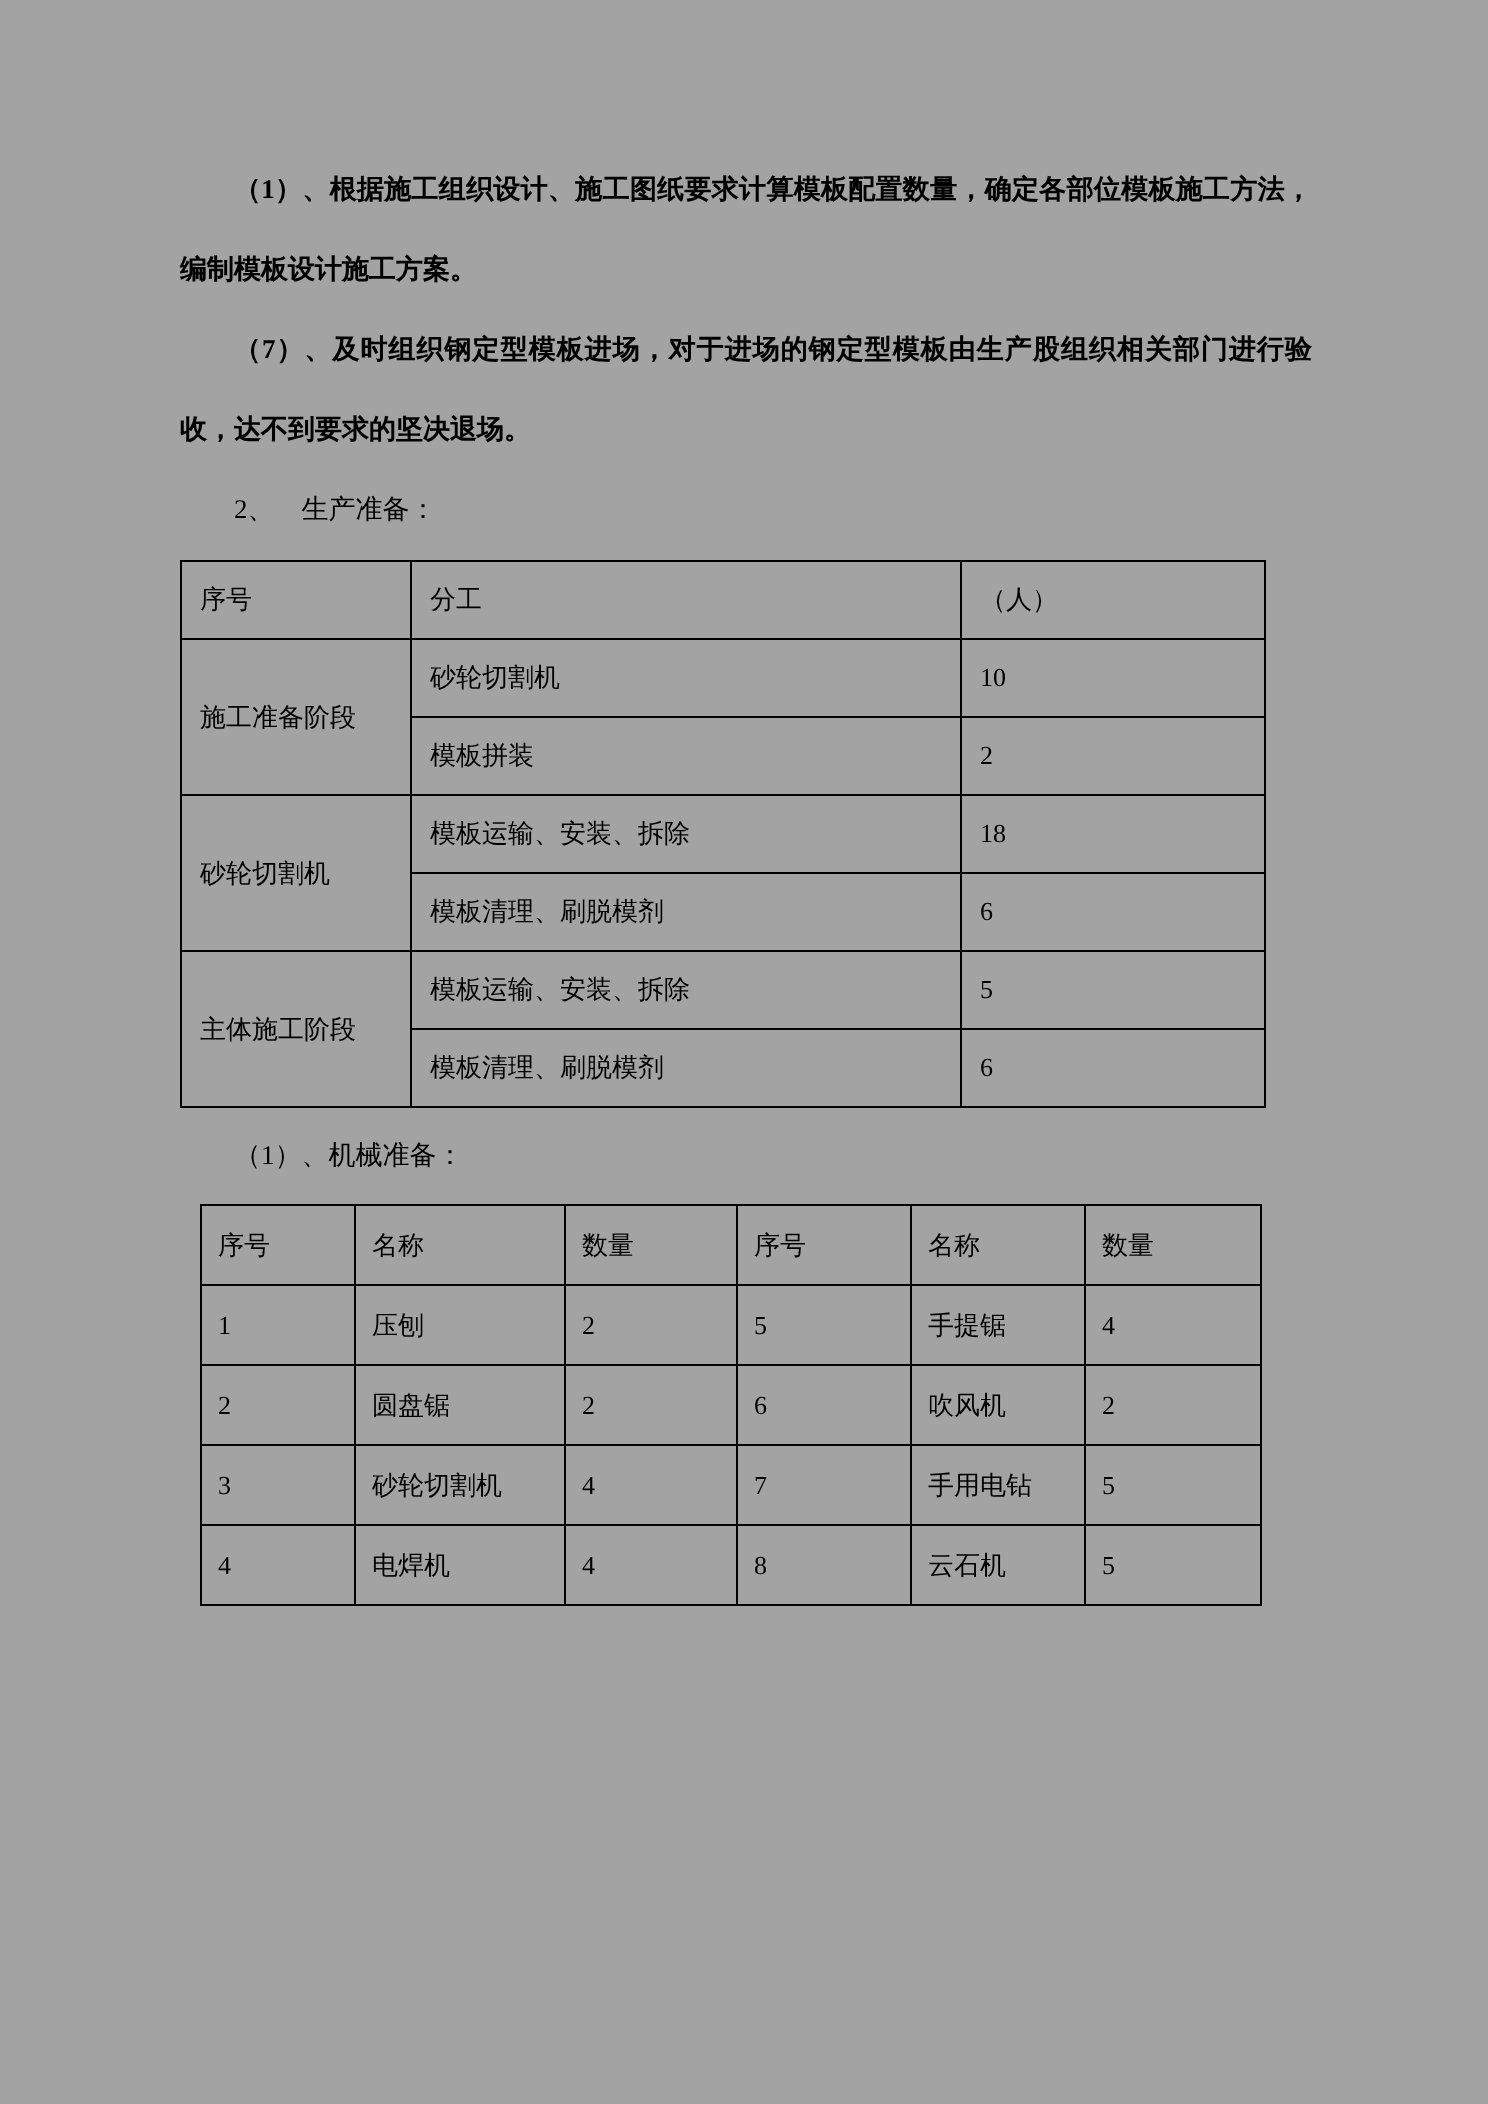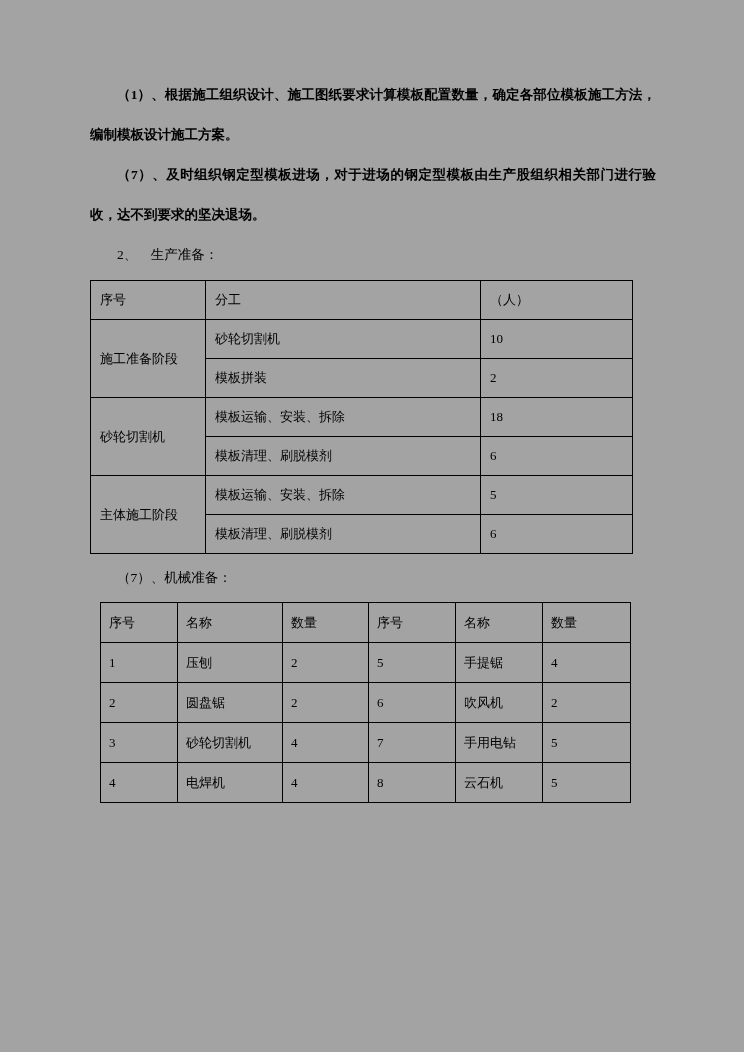--- a/index.html
+++ b/index.html
@@ -111,21 +111,21 @@
         <td>模板运输、安装、拆除</td>
         <td>5</td>
       </tr>
       <tr>
         <td>模板清理、刷脱模剂</td>
         <td>6</td>
       </tr>
     </tbody>
       </table>
 
-    <p class="subheading sub2">（7）、机械准备：</p>
+    <p class="subheading sub2">（1）、机械准备：</p>
 
     <table class="t2">
       <colgroup>
         <col style="width:77px">
         <col style="width:105px">
         <col style="width:86px">
         <col style="width:87px">
         <col style="width:87px">
         <col style="width:88px">
       </colgroup>

